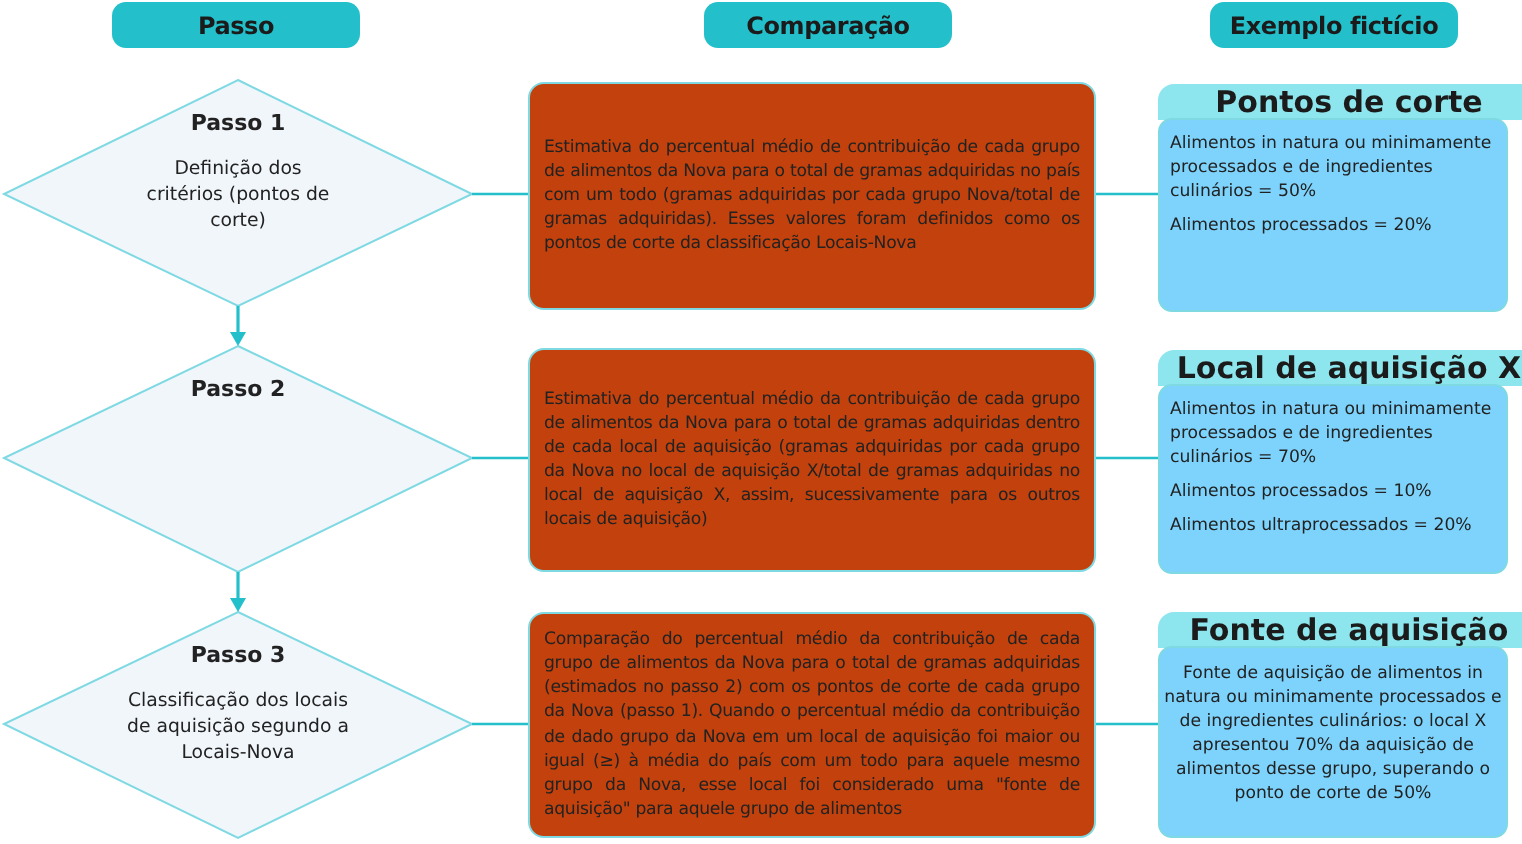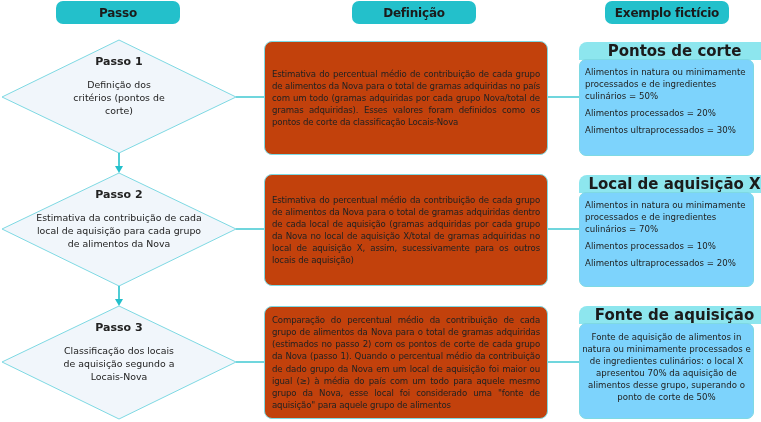--- a/index.html
+++ b/index.html
@@ -21,21 +21,21 @@
   .ex-body { position: absolute; left: 579px; width: 175px; background: #7dd3fc; border: 1px solid #7ed9e3;
              border-radius: 7px; box-sizing: border-box; font-size: 8.6px; line-height: 11.9px;
              padding: 7px 4px 4px 5px; color: #222; }
   .ex-body p { margin: 0 0 5px 0; }
   .ex-body.center { text-align: center; padding: 8px 2px 4px 2px; }
 </style>
 </head>
 <body>
 
 <div class="hdr" style="left:56px;width:124px;">Passo</div>
-<div class="hdr" style="left:352px;width:124px;">Definição</div>
+<div class="hdr" style="left:352px;width:124px;">Comparação</div>
 <div class="hdr" style="left:605px;width:124px;">Exemplo fictício</div>
 
 <svg id="diagram-svg" width="761" height="422">
 
   <polygon points="119,40 236,97 119,153 2,97" fill="#f1f6fb" stroke="#7ed9e3" stroke-width="1"></polygon>
 
   <polygon points="119,173 236,229 119,286 2,229" fill="#f1f6fb" stroke="#7ed9e3" stroke-width="1"></polygon>
 
   <polygon points="119,306 236,362 119,419 2,362" fill="#f1f6fb" stroke="#7ed9e3" stroke-width="1"></polygon>
 
@@ -51,42 +51,40 @@
   <line x1="236" y1="362" x2="264" y2="362" stroke="#23c0cb" stroke-width="1.3"></line>
   <line x1="548" y1="362" x2="579" y2="362" stroke="#23c0cb" stroke-width="1.3"></line>
 </svg>
 
 <div class="diamond-text" style="left:54px;top:55px;width:130px;">
   <span class="diamond-title">Passo 1</span>
   <span style="display:block;padding:0 14px;">Definição dos critérios (pontos de corte)</span>
 </div>
 <div class="diamond-text" style="left:34px;top:188px;width:170px;">
   <span class="diamond-title">Passo 2</span>
-  <span style="display:block;">Estimativa da contribuição de cada local de aquisição para cada grupo de alimentos da Nova</span>
 </div>
 <div class="diamond-text" style="left:54px;top:321px;width:130px;">
   <span class="diamond-title">Passo 3</span>
   <span style="display:block;padding:0 8px;">Classificação dos locais de aquisição segundo a Locais-Nova</span>
 </div>
 
 <div class="desc" style="top:41px;height:114px;">
   <span>Estimativa do percentual médio de contribuição de cada grupo de alimentos da Nova para o total de gramas adquiridas no país com um todo (gramas adquiridas por cada grupo Nova/total de gramas adquiridas). Esses valores foram definidos como os pontos de corte da classificação Locais-Nova</span>
 </div>
 <div class="desc" style="top:174px;height:112px;">
   <span>Estimativa do percentual médio da contribuição de cada grupo de alimentos da Nova para o total de gramas adquiridas dentro de cada local de aquisição (gramas adquiridas por cada grupo da Nova no local de aquisição X/total de gramas adquiridas no local de aquisição X, assim, sucessivamente para os outros locais de aquisição)</span>
 </div>
 <div class="desc" style="top:306px;height:113px;">
   <span>Comparação do percentual médio da contribuição de cada grupo de alimentos da Nova para o total de gramas adquiridas (estimados no passo 2) com os pontos de corte de cada grupo da Nova (passo 1). Quando o percentual médio da contribuição de dado grupo da Nova em um local de aquisição foi maior ou igual (≥) à média do país com um todo para aquele mesmo grupo da Nova, esse local foi considerado uma "fonte de aquisição" para aquele grupo de alimentos</span>
 </div>
 
 <div class="ex-head" style="top:42px;">Pontos de corte</div>
 <div class="ex-body" style="top:59px;height:97px;">
   <p>Alimentos in natura ou minimamente processados e de ingredientes culinários = 50%</p>
   <p>Alimentos processados = 20%</p>
-  <p>Alimentos ultraprocessados = 30%</p>
 </div>
 
 <div class="ex-head" style="top:175px;">Local de aquisição X</div>
 <div class="ex-body" style="top:192px;height:95px;">
   <p>Alimentos in natura ou minimamente processados e de ingredientes culinários = 70%</p>
   <p>Alimentos processados = 10%</p>
   <p>Alimentos ultraprocessados = 20%</p>
 </div>
 
 <div class="ex-head" style="top:306px;">Fonte de aquisição</div>

